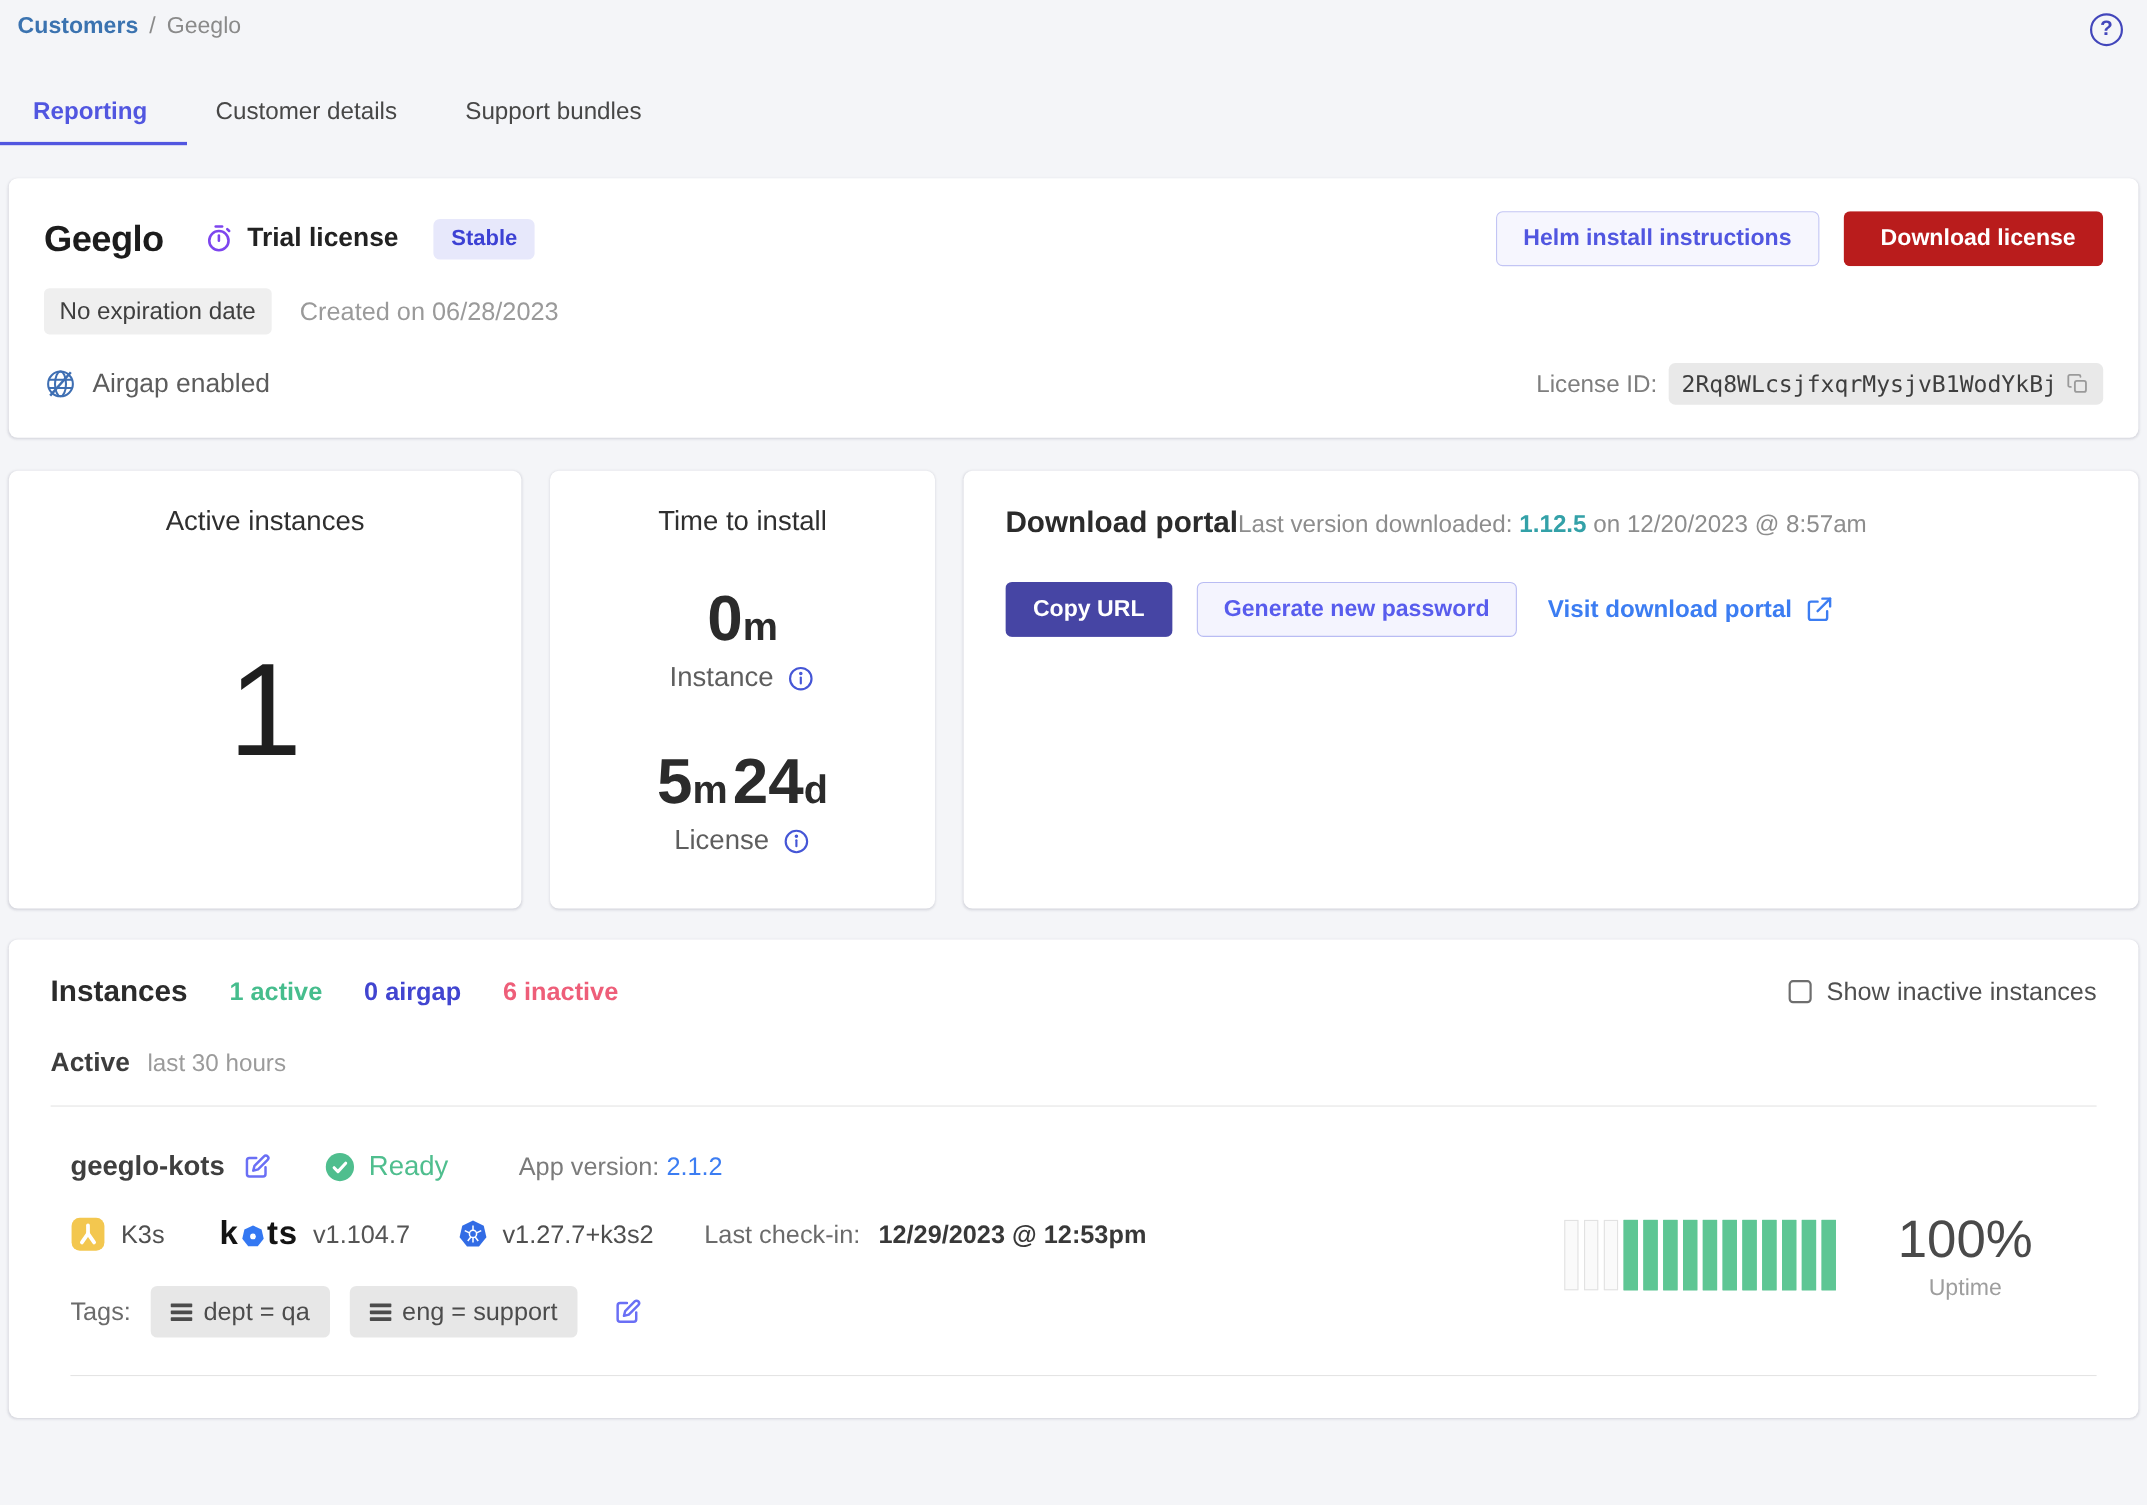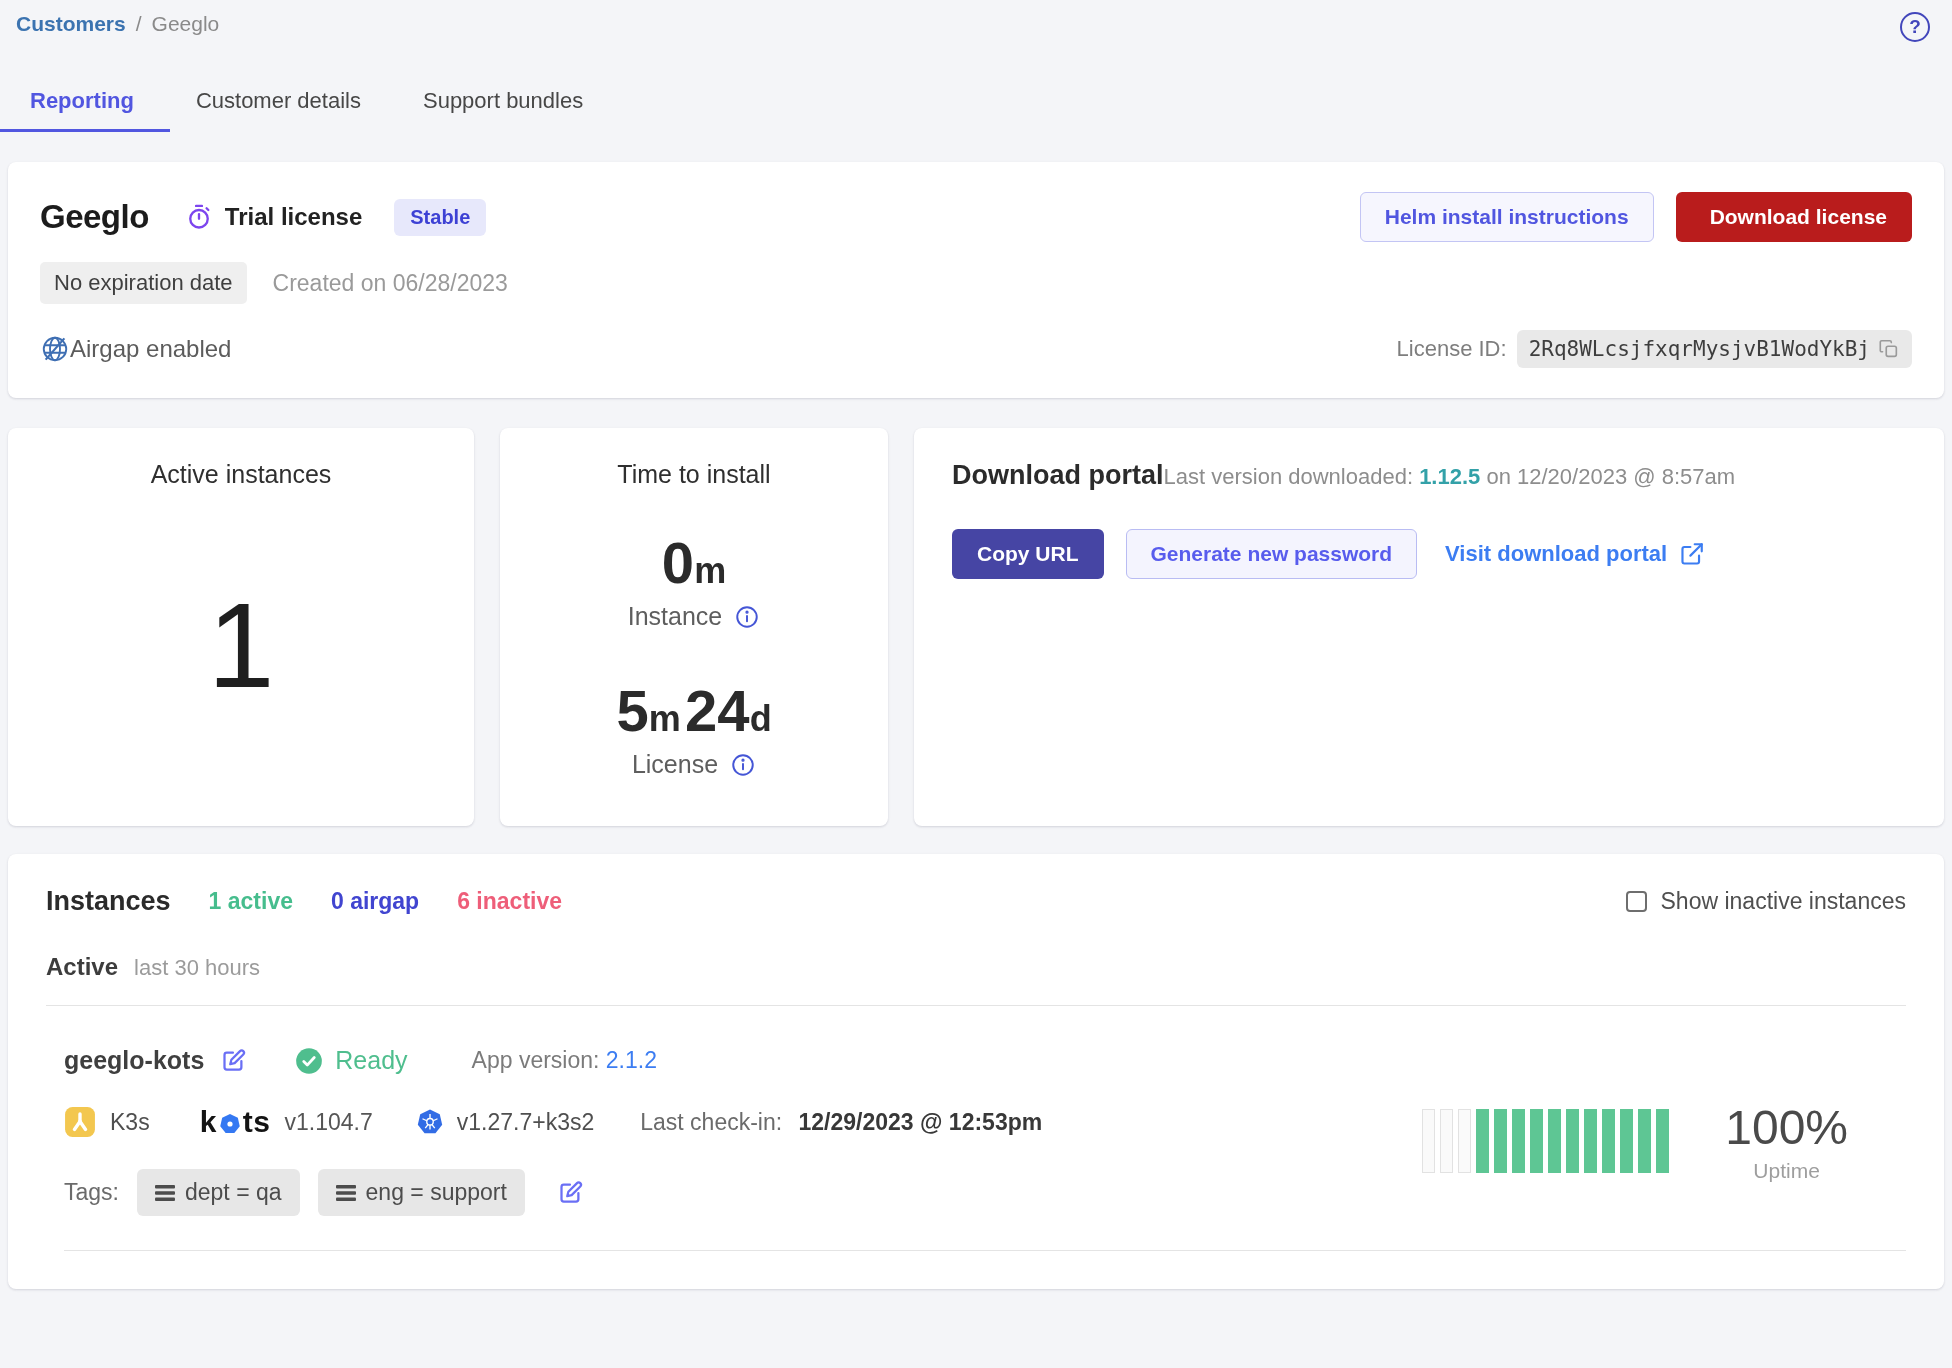--- a/index.html
+++ b/index.html
@@ -47,33 +47,33 @@
     padding: 7px 16px; border-radius: 6px;
   }
   .spacer { flex: 1; }
   .btn { border-radius: 6px; font-size: 21px; font-weight: 600; padding: 12px 24px; cursor: pointer; border: 1px solid transparent; font-family: inherit; }
   .btn-outline-purple { background: #f6f6fe; border-color: #c3c5f4; color: #5156e0; }
   .btn-solid-purple { background: #b91c1c; color: #fff; margin-left: 22px; padding-left: 33px; }
   .cust-row2 { display: flex; align-items: center; margin-top: 20px; gap: 26px; }
   .badge-gray { background: #efefef; color: #3f3f3f; font-size: 22px; padding: 8px 14px; border-radius: 5px; }
   .created-text { color: #9a9a9a; font-size: 23px; }
   .cust-row3 { display: flex; align-items: center; justify-content: space-between; margin-top: 26px; }
-  .airgap { display: flex; align-items: center; font-size: 24px; color: #5c5c5c; }
+  .airgap { display: flex; align-items: center; gap: 14px; font-size: 24px; color: #5c5c5c; }
   .license-id-wrap { display: flex; align-items: center; gap: 10px; }
   .license-id-label { color: #7e7e7e; font-size: 22px; }
   .license-id-badge {
     background: #e9e9e9; border-radius: 6px; padding: 7px 12px; display: flex; align-items: center; gap: 8px;
     font-family: "DejaVu Sans Mono", monospace; font-size: 21px; color: #3e3e3e;
   }
 
   
   .stats-row { display: flex; gap: 26px; margin-top: 30px; }
   .stat-card { min-height: 398px; display: flex; flex-direction: column; align-items: center; padding-top: 32px; }
   .card-a { width: 466px; }
-  .card-b { width: 388px; }
+  .card-b { width: 350px; }
   .card-c { flex: 1; align-items: stretch; padding: 32px 38px; }
   .stat-title { font-size: 25px; color: #2f2f2f; }
   .big-number { flex: 1; display: flex; align-items: center; justify-content: center; font-size: 120px; color: #1f1f1f; padding-bottom: 26px; font-weight: 400; }
   .tti-value { margin-top: 40px; color: #2b2b2b; font-weight: 700; }
   .tti-value .big { font-size: 58px; }
   .tti-value .small { font-size: 36px; }
   .tti-label { margin-top: 6px; display: flex; align-items: center; gap: 12px; font-size: 25px; color: #5e5e5e; }
 
   
   .dp-header { display: flex; align-items: baseline; justify-content: flex-start; }

